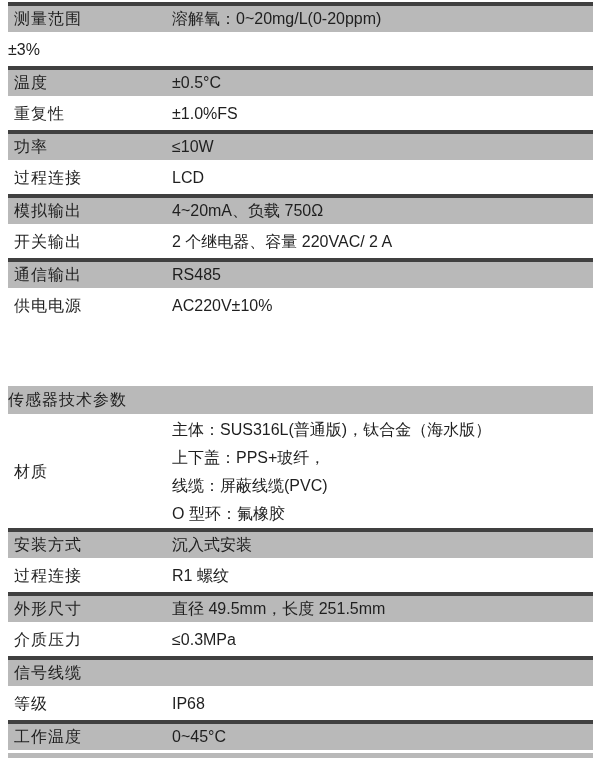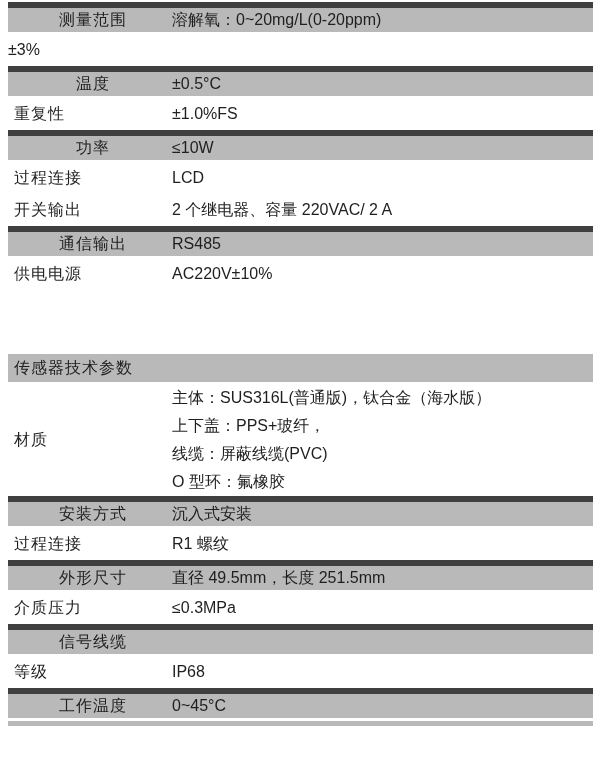--- a/index.html
+++ b/index.html
@@ -22,23 +22,22 @@
     width: 585px;
   }
   .row {
     box-sizing: border-box;
     height: 32px;
     display: flex;
     align-items: center;
   }
   .row.shaded {
     background: #b9b9b9;
-    border-top: 6px solid #404040;
+    border-top: 4px solid #404040;
     border-bottom: 2px solid #ffffff;
-    text-align: center;
   }
   .cell.label {
     box-sizing: border-box;
     width: 164px;
     flex: 0 0 164px;
     padding-left: 6px;
     font-family: "Liberation Serif", serif;
     font-size: 16px;
     letter-spacing: 1px;
     white-space: nowrap;
@@ -53,21 +52,20 @@
   .section-header-row {
     box-sizing: border-box;
     height: 32px;
     display: flex;
     align-items: center;
     background: #b9b9b9;
     border-top: 2px solid #ffffff;
     border-bottom: 2px solid #ffffff;
   }
   .section-header-row .title {
-    padding-left: 6px;
     font-family: "Liberation Serif", serif;
     font-size: 16px;
     letter-spacing: 1px;
   }
   .row.material {
     height: 112px;
     align-items: center;
   }
   .row.material .cell.value {
     line-height: 28px;
@@ -105,20 +103,24 @@
       <div class="cell label">重复性</div>
       <div class="cell value">±1.0%FS</div>
     </div>
     <div class="row shaded">
       <div class="cell label">功率</div>
       <div class="cell value">≤10W</div>
     </div>
     <div class="row">
       <div class="cell label">过程连接</div>
       <div class="cell value">LCD</div>
+    </div>
+    <div class="row shaded">
+      <div class="cell label">模拟输出</div>
+      <div class="cell value">4~20mA、负载 750Ω</div>
     </div>
     <div class="row">
       <div class="cell label">开关输出</div>
       <div class="cell value">2 个继电器、容量 220VAC/ 2 A</div>
     </div>
     <div class="row shaded">
       <div class="cell label">通信输出</div>
       <div class="cell value">RS485</div>
     </div>
     <div class="row">

